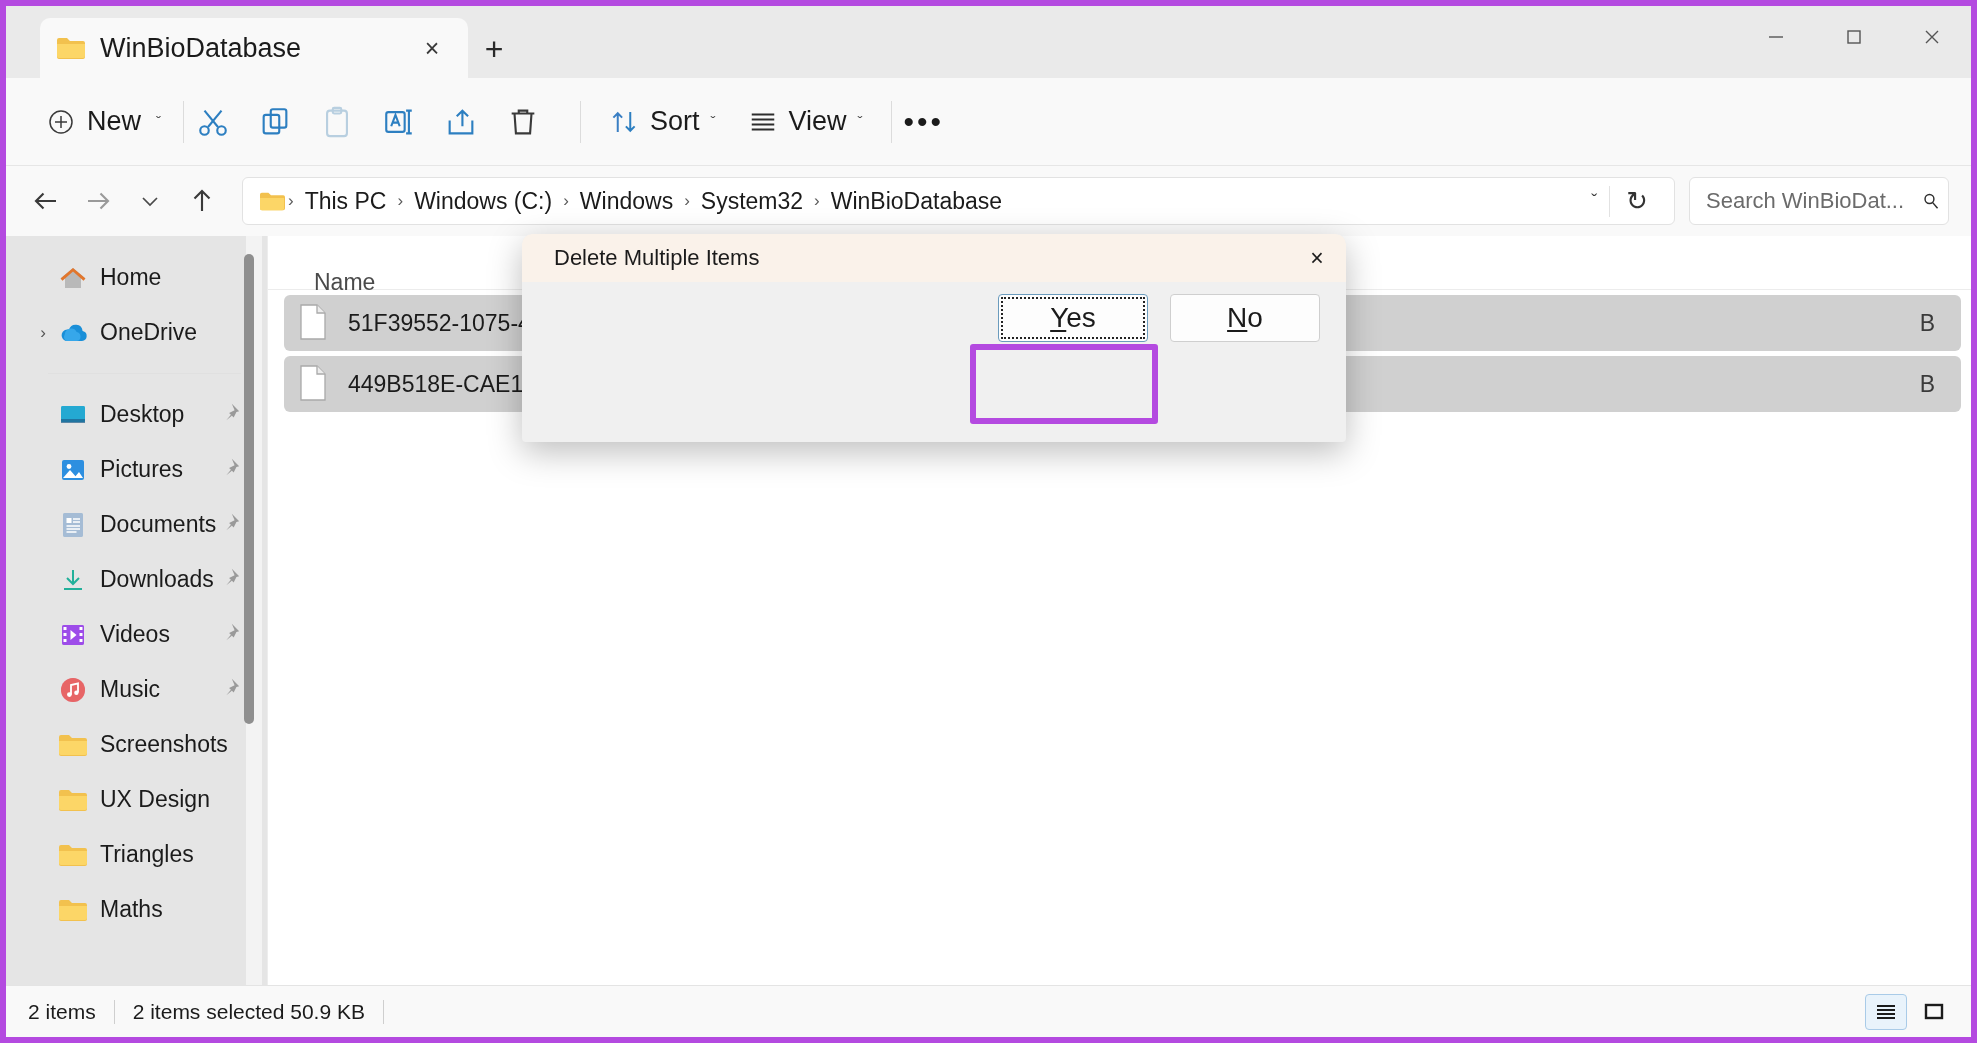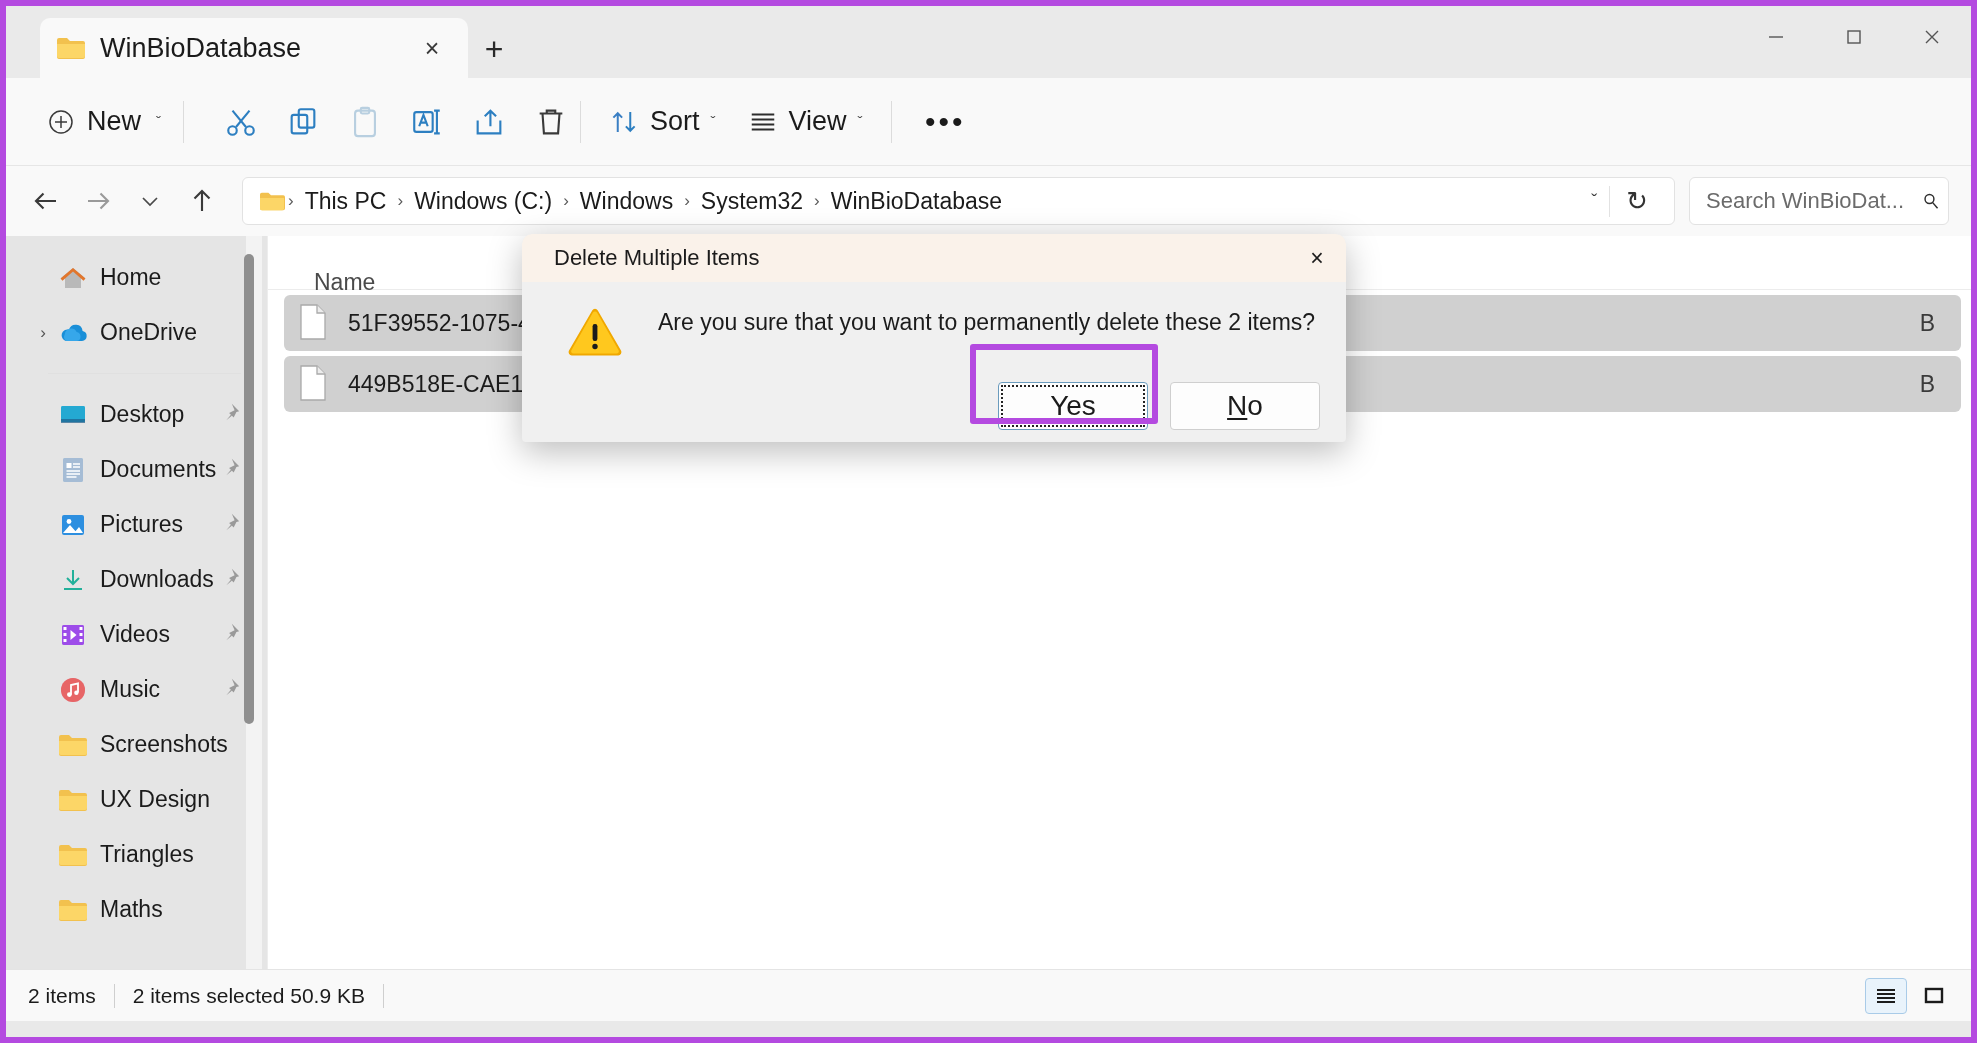--- a/index.html
+++ b/index.html
@@ -62,21 +62,21 @@
   }
   .newbtn {
     display: flex; align-items: center; gap: 11px;
     margin-left: 30px; padding: 8px 10px; border-radius: 6px;
   }
   .newbtn .lbl { font-size: 27px; color: #1b1b1b; }
   .newbtn .chev { font-size: 15px; color: #444; margin-left: 4px; }
   .vsep { width: 1px; height: 42px; background: #dcdcdc; margin: 0 12px; }
   .tbtn {
     width: 62px; height: 58px; border-radius: 6px;
-    display: flex; align-items: center; justify-content: flex-end;
+    display: flex; align-items: center; justify-content: flex-start;
   }
   .tbtn.wide {
     width: auto; padding: 0 16px; gap: 11px;
   }
   .tbtn .lbl { font-size: 27px; color: #1b1b1b; }
   .tbtn .chev { font-size: 15px; color: #444; }
   .dots { font-size: 30px; color: #1b1b1b; letter-spacing: 3px; }
 
   
   .addrrow {
@@ -158,21 +158,21 @@
     height: 56px; margin: 5px 10px 0 16px; border-radius: 6px;
     display: flex; align-items: center; padding-left: 14px;
     background: #d0d0d0;
   }
   .row-icon { width: 34px; height: 40px; flex: 0 0 auto; margin-right: 16px; }
   .row-name { font-size: 23px; color: #1b1b1b; white-space: nowrap; overflow: hidden; flex: 1 1 auto; }
   .row-size { font-size: 23px; color: #3a3a3a; width: 130px; text-align: right; padding-right: 26px; flex: 0 0 auto; }
 
   
   .statusbar {
-    position: absolute; left: 0; right: 0; bottom: 16px; height: 52px;
+    position: absolute; left: 0; right: 0; bottom: 0; height: 52px;
     background: #f9f9f9; border-top: 1px solid #e4e4e4;
     display: flex; align-items: center;
   }
   .st-text { font-size: 21px; color: #1b1b1b; }
   .st-sep { width: 1px; height: 24px; background: #cfcfcf; margin: 0 18px; }
   .viewtoggles { margin-left: auto; display: flex; gap: 6px; margin-right: 16px; }
   .vt {
     width: 42px; height: 36px; border-radius: 4px;
     display: flex; align-items: center; justify-content: center;
   }
@@ -438,45 +438,45 @@
         <span class="sb-pin">
           <svg width="22" height="22" viewBox="0 0 24 24" fill="#9a9a9a">
               <path d="M14 2l8 8-3 1-3 6-3-3-5 6 6-5-3-3 6-3z"></path>
             </svg>
         </span>
       </div>
 
       <div class="sb-item">
         <span class="sb-arrow"></span>
         <span class="sb-icon">
+          <svg width="28" height="26" viewBox="0 0 28 26">
+            <rect x="3" y="3" width="22" height="20" rx="2" fill="#2d8fe0"></rect>
+            <circle cx="10" cy="9.5" r="2.4" fill="#ffffff"></circle>
+            <path d="M4 21l7-8 5.5 6.2L20 15l4 6z" fill="#ffffff"></path>
+          </svg>
+        </span>
+        <span class="sb-label">Pictures</span>
+        <span class="sb-pin">
+          <svg width="22" height="22" viewBox="0 0 24 24" fill="#9a9a9a">
+              <path d="M14 2l8 8-3 1-3 6-3-3-5 6 6-5-3-3 6-3z"></path>
+            </svg>
+        </span>
+      </div>
+
+      <div class="sb-item">
+        <span class="sb-arrow"></span>
+        <span class="sb-icon">
           <svg width="26" height="28" viewBox="0 0 26 28">
             <rect x="3" y="2" width="20" height="24" rx="2" fill="#8aa9c9"></rect>
             <rect x="3" y="2" width="20" height="24" rx="2" fill="#b7cadd" opacity=".6"></rect>
             <rect x="6.5" y="7" width="5" height="5" fill="#ffffff"></rect>
             <path d="M13 8h7M13 11h7M6.5 15h13.5M6.5 18h13.5M6.5 21h10" stroke="#ffffff" stroke-width="1.4"></path>
           </svg>
         </span>
         <span class="sb-label">Documents</span>
-        <span class="sb-pin">
-          <svg width="22" height="22" viewBox="0 0 24 24" fill="#9a9a9a">
-              <path d="M14 2l8 8-3 1-3 6-3-3-5 6 6-5-3-3 6-3z"></path>
-            </svg>
-        </span>
-      </div>
-
-      <div class="sb-item">
-        <span class="sb-arrow"></span>
-        <span class="sb-icon">
-          <svg width="28" height="26" viewBox="0 0 28 26">
-            <rect x="3" y="3" width="22" height="20" rx="2" fill="#2d8fe0"></rect>
-            <circle cx="10" cy="9.5" r="2.4" fill="#ffffff"></circle>
-            <path d="M4 21l7-8 5.5 6.2L20 15l4 6z" fill="#ffffff"></path>
-          </svg>
-        </span>
-        <span class="sb-label">Pictures</span>
         <span class="sb-pin">
           <svg width="22" height="22" viewBox="0 0 24 24" fill="#9a9a9a">
               <path d="M14 2l8 8-3 1-3 6-3-3-5 6 6-5-3-3 6-3z"></path>
             </svg>
         </span>
       </div>
 
       <div class="sb-item">
         <span class="sb-arrow"></span>
         <span class="sb-icon">
@@ -636,31 +636,20 @@
       </div>
     </div>
   </div>
 
   <div class="dialog">
     <div class="dlg-title">
       <span class="t">Delete Multiple Items</span>
       <span class="dlg-x">×</span>
     </div>
 
-    <div class="dlg-body">
-      <span class="warn-icon">
-        <svg width="58" height="52" viewBox="0 0 58 52">
-          <path d="M26.2 4.4a3.2 3.2 0 0 1 5.6 0l23.2 40.2a3.2 3.2 0 0 1-2.8 4.8H5.8a3.2 3.2 0 0 1-2.8-4.8z" fill="#f0a800"></path>
-          <path d="M27 6.6a2.3 2.3 0 0 1 4 0l21.6 37.6a2.3 2.3 0 0 1-2 3.4H7.4a2.3 2.3 0 0 1-2-3.4z" fill="#ffc81e"></path>
-          <rect x="26.6" y="18" width="4.8" height="17" rx="2.2" fill="#1b1b1b"></rect>
-          <circle cx="29" cy="40.5" r="2.7" fill="#1b1b1b"></circle>
-        </svg>
-      </span>
-      <span class="dlg-msg">Are you sure that you want to permanently delete these 2 items?</span>
-    </div>
 
     <div class="dlg-btns">
       <div class="dlg-btn focused">
         <span><u>Y</u>es</span>
       </div>
       <div class="dlg-btn">
         <span><u>N</u>o</span>
       </div>
     </div>
   </div>

